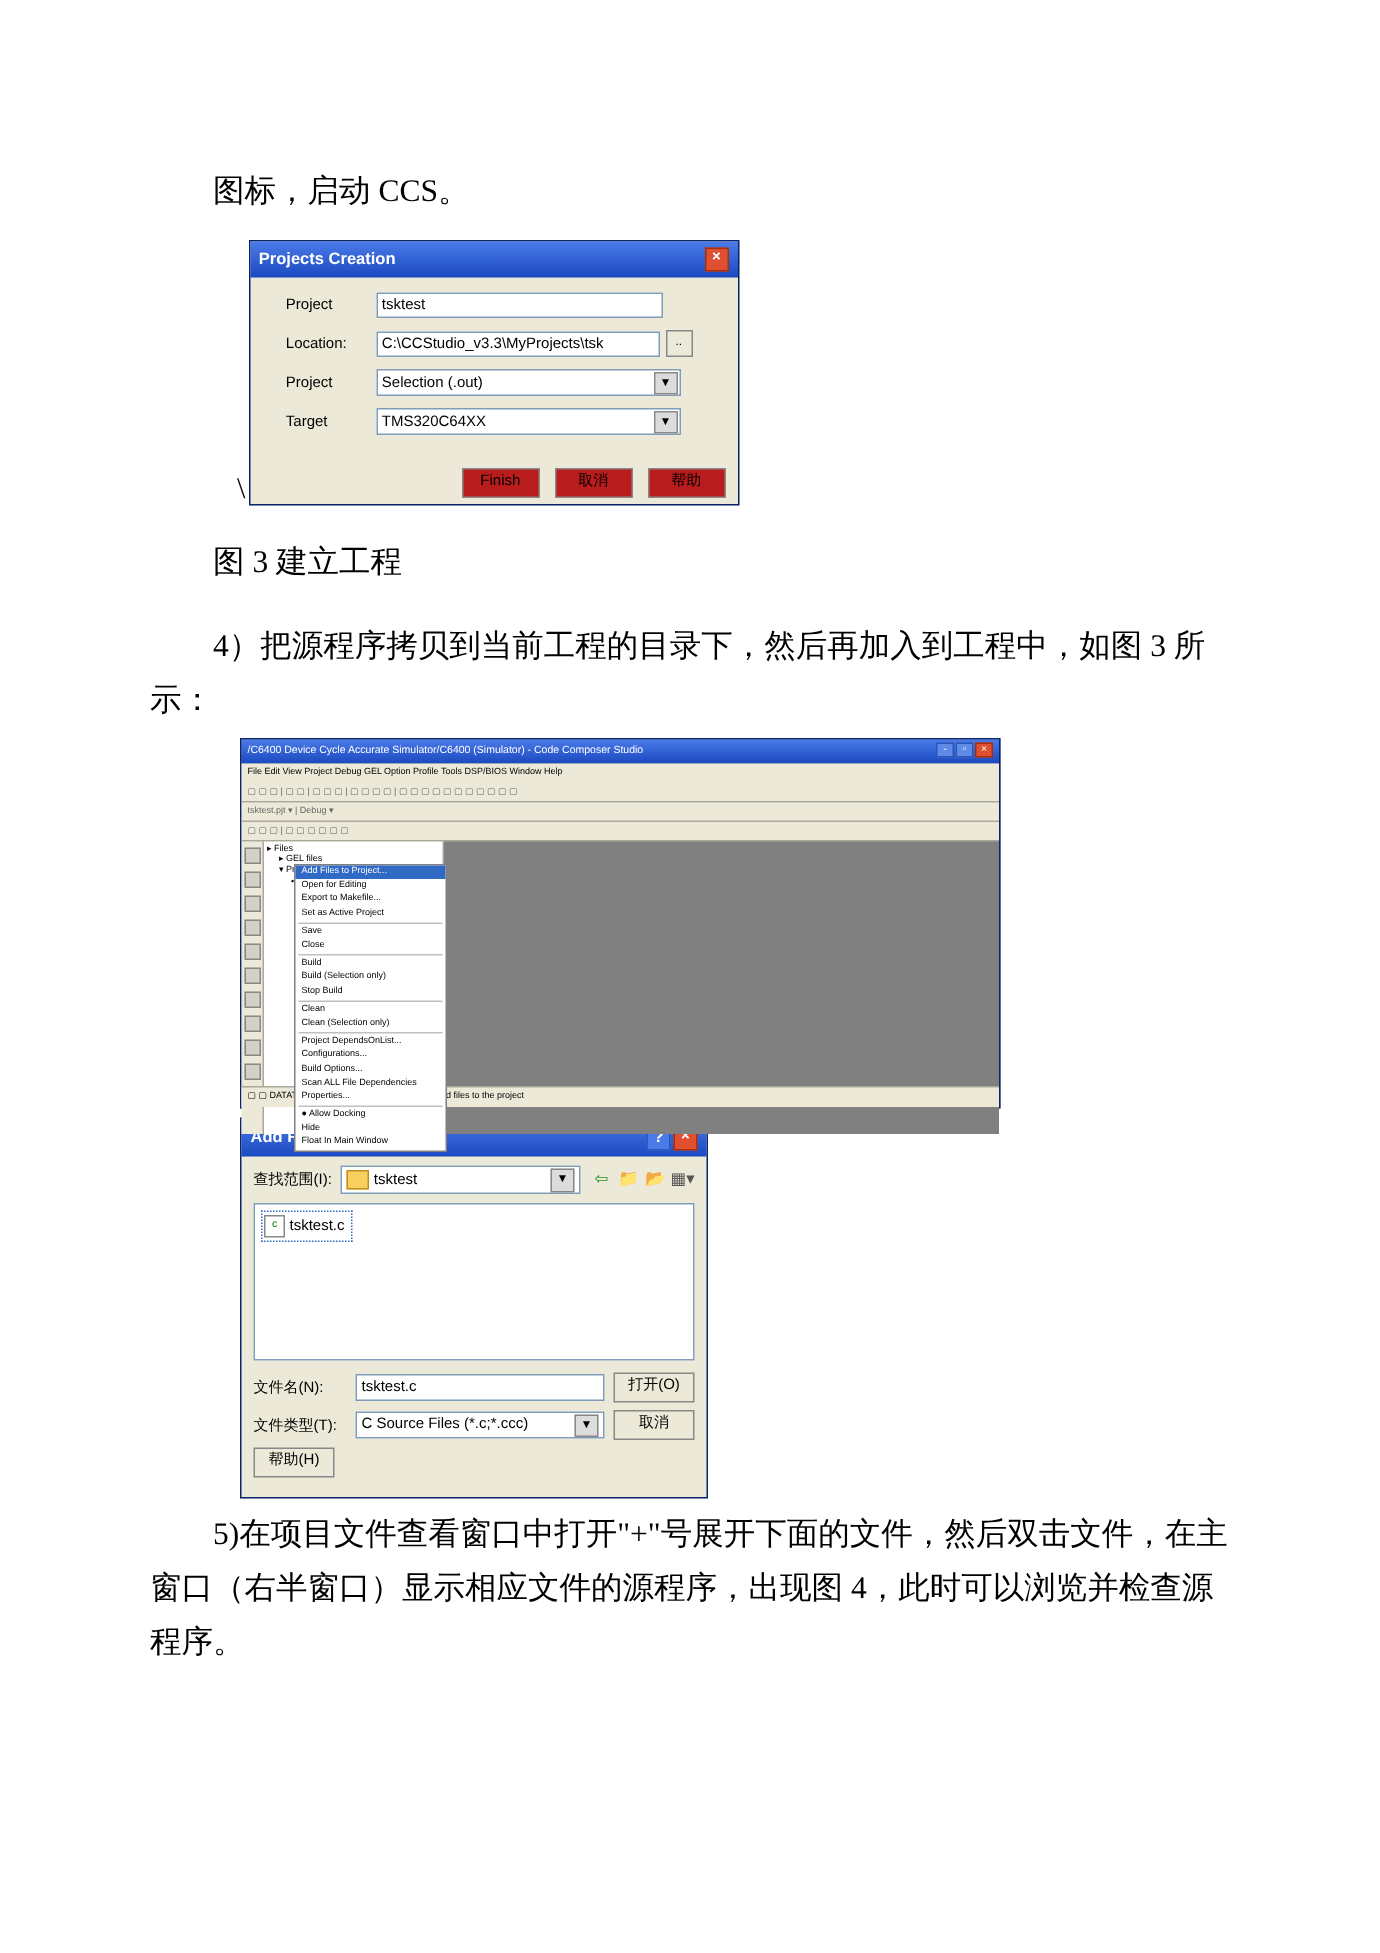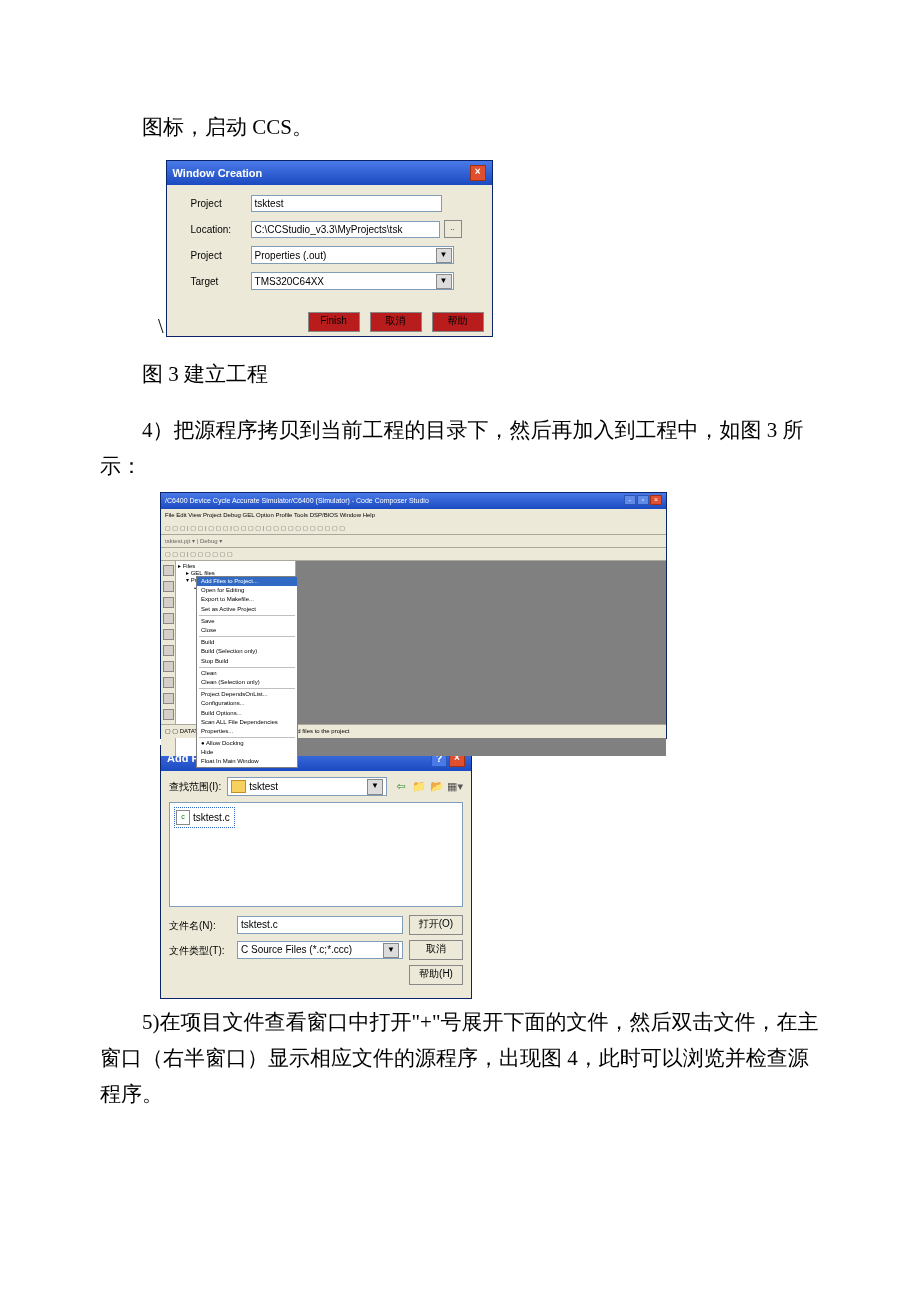--- a/index.html
+++ b/index.html
@@ -303,51 +303,51 @@
     align-items:center;
   }
   .dlg3brow .btn3 {
     width: 52px;
     height: 18px;
     border: 1px solid #888;
     background: #ece9d8;
     text-align: center;
     line-height: 16px;
   }
-  .dlg3brow.last { justify-content: flex-end; }
+  .dlg3brow.last { }
 </style>
 </head>
 <body>
 
 <div class="page">
   <p class="para">图标，启动 CCS。</p>
 
   <div style="display:flex;align-items:flex-end;">
     <span class="slash" style="margin-left:58px;">\</span>
     <div class="dialog1" style="margin-left:0;">
       <div class="titlebar">
-        <span>Window Creation</span>
+        <span>Projects Creation</span>
         <div class="xbtn">×</div>
       </div>
       <div class="dlg1body">
         <div class="dlg1row">
           <span class="lbl">Project</span>
           <div class="inp">tsktest</div>
           <div style="width:40px;"></div>
         </div>
         <div class="dlg1row">
           <span class="lbl">Location:</span>
           <div class="inp">C:\CCStudio_v3.3\MyProjects\tsk</div>
           <div class="browsebtn">..</div>
           <div style="width:20px;"></div>
         </div>
         <div class="dlg1row">
           <span class="lbl">Project</span>
           <div class="sel">
-            <span>Properties (.out)</span>
+            <span>Selection (.out)</span>
             <div class="arrow">▼</div>
           </div>
           <div style="width:28px;"></div>
         </div>
         <div class="dlg1row">
           <span class="lbl">Target</span>
           <div class="sel">
             <span>TMS320C64XX</span>
             <div class="arrow">▼</div>
           </div>

